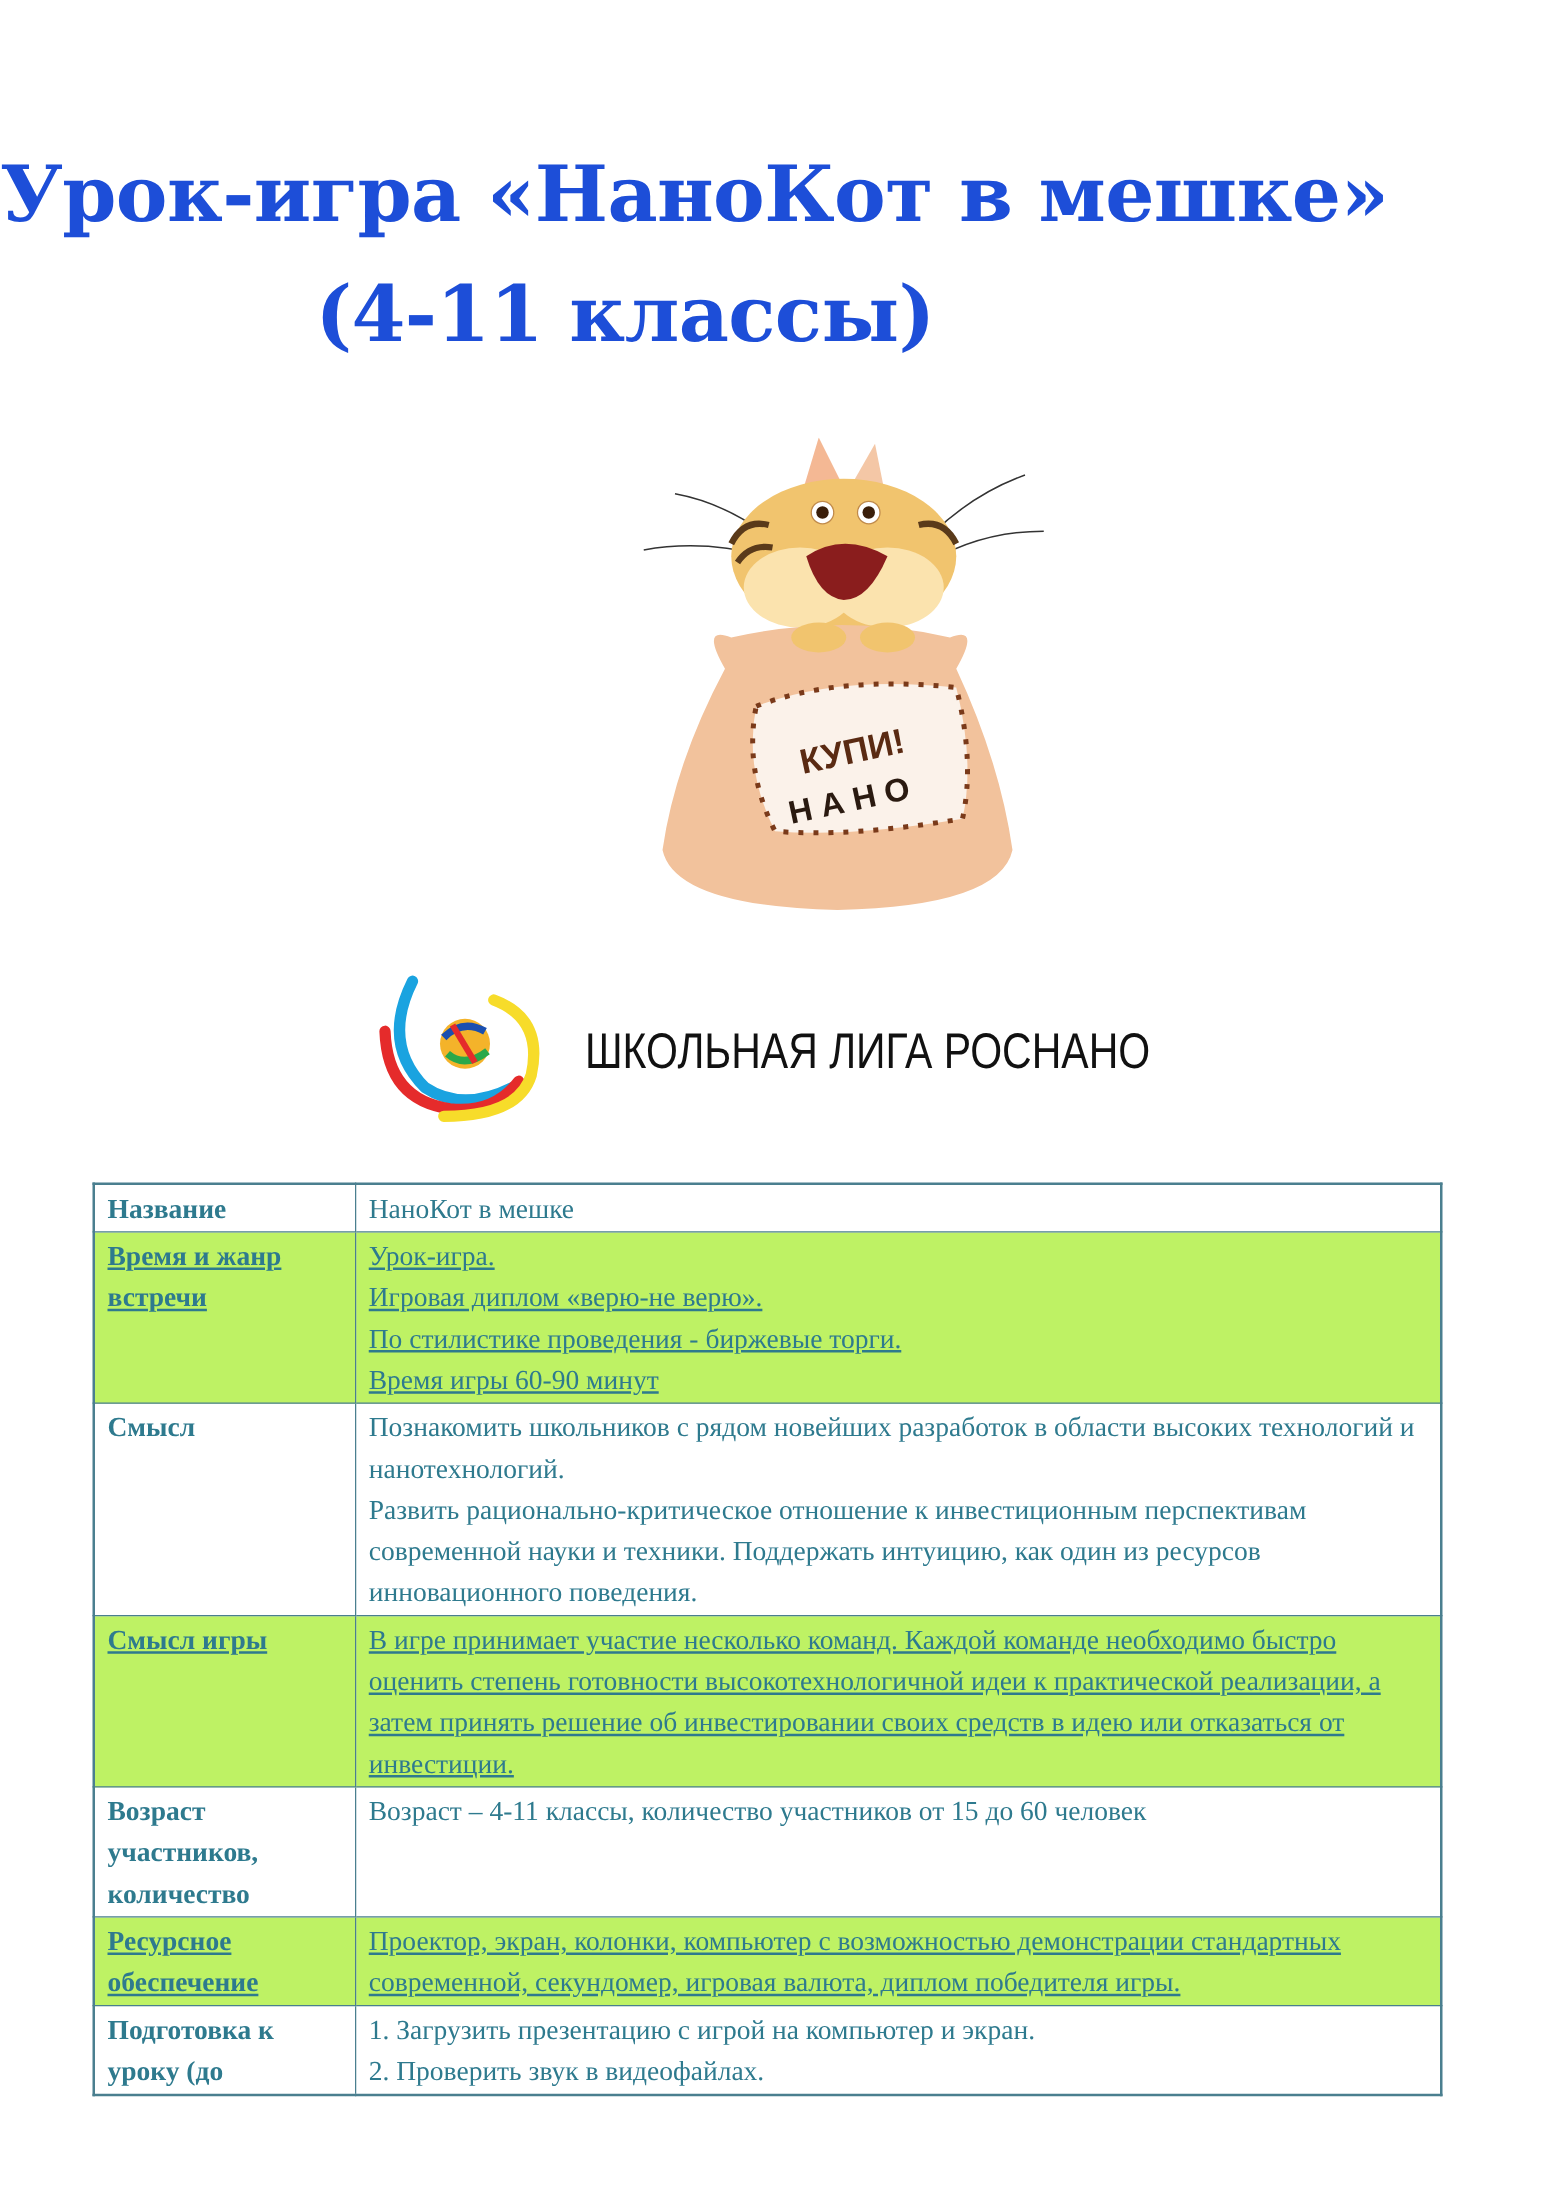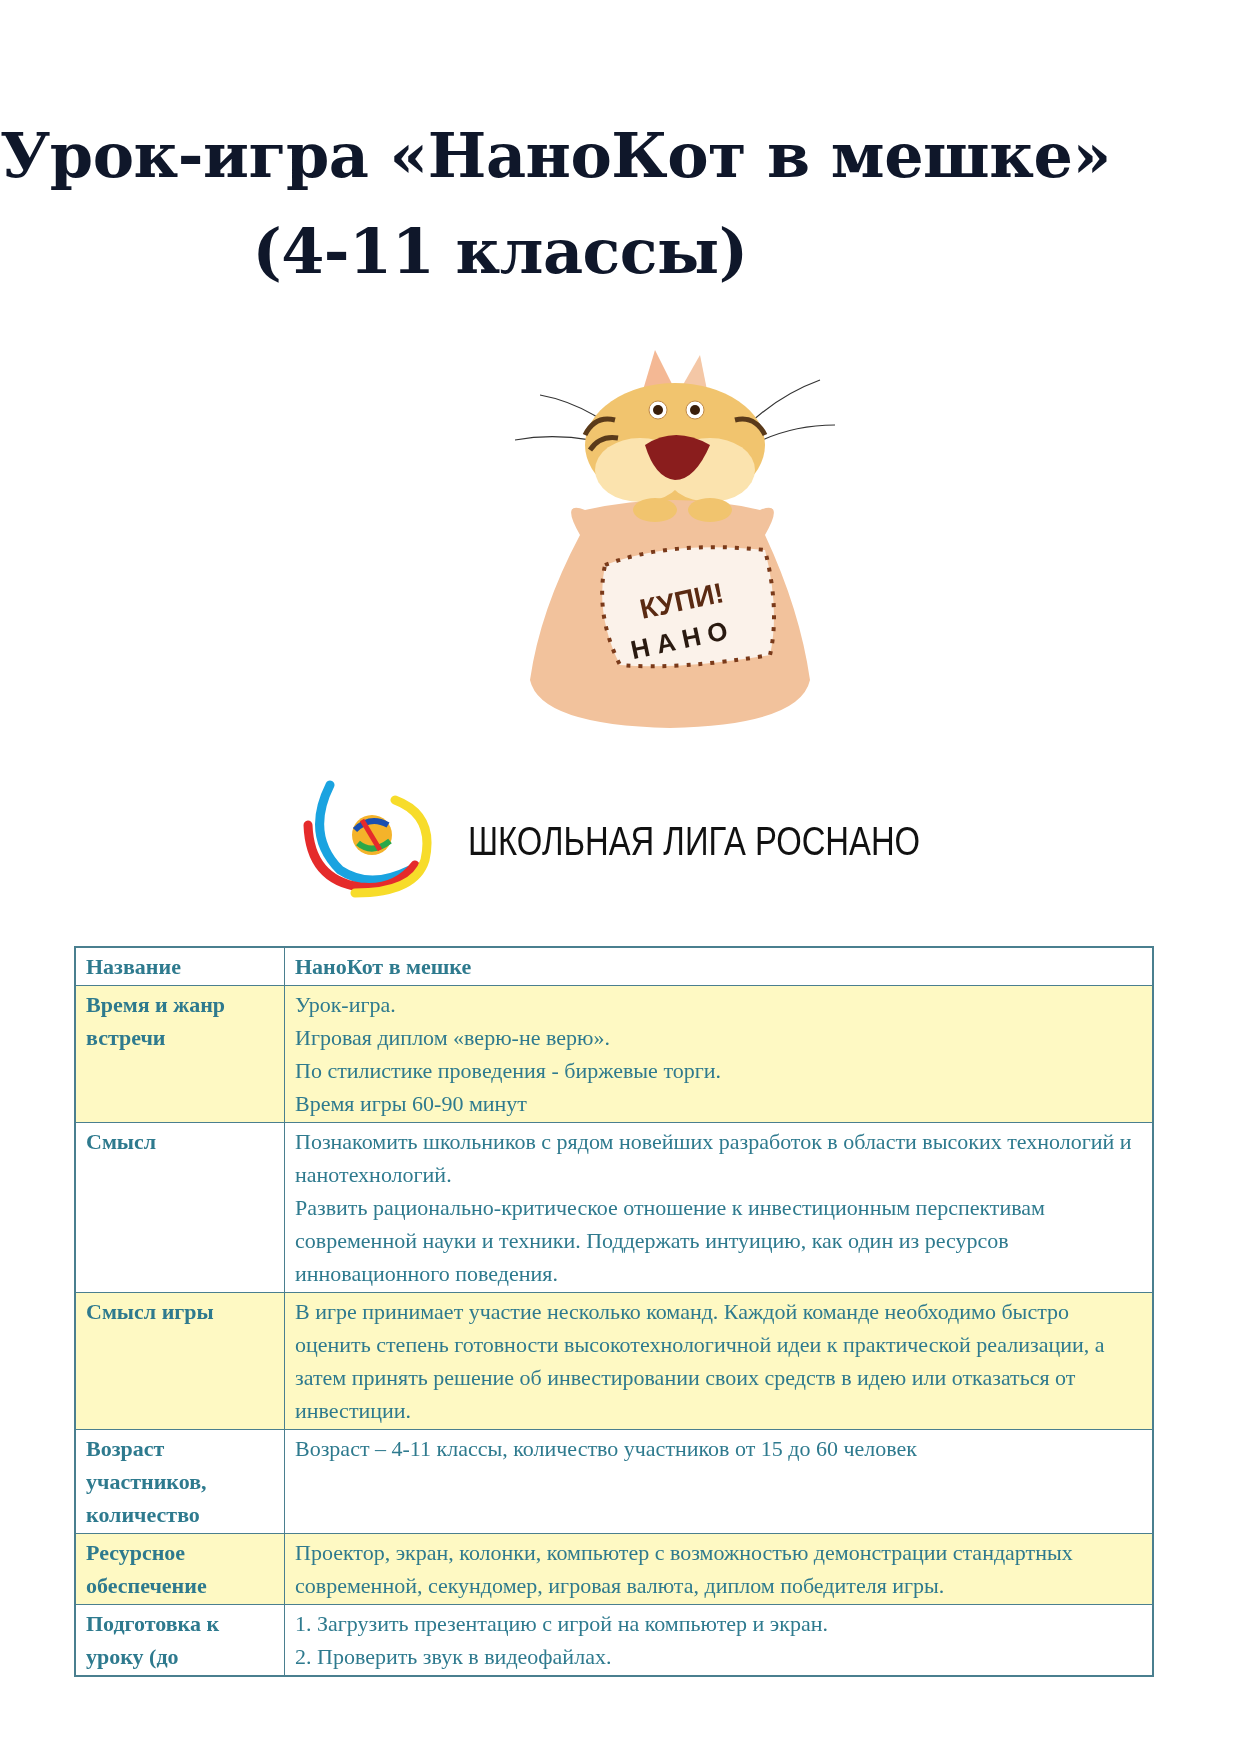--- a/index.html
+++ b/index.html
@@ -1,37 +1,37 @@
 <!DOCTYPE html>
 <html><head>
 <meta charset="utf-8">
 <style>
   html, body { margin: 0; padding: 0; background: #ffffff; }
   body { width: 1240px; height: 1754px; position: relative; overflow: hidden; font-family: "Liberation Serif", serif; }
   .title {
     position: absolute; left: 0; top: 108px; width: 1000px; text-align: center;
-    color: #0f172a; font-family: "DejaVu Serif", serif; font-weight: bold;
+    color: #1d4ed8; font-family: "DejaVu Serif", serif; font-weight: bold;
     font-size: 62px; line-height: 96px; letter-spacing: -0.5px;
   }
   .title div { white-space: nowrap; }
   .cat-wrap { position: absolute; left: 500px; top: 350px; width: 340px; height: 380px; }
   .logo { position: absolute; left: 300px; top: 775px; width: 640px; height: 125px; text-align: right; }
   .logo-text {
     position: absolute; left: 168px; top: 44px; font-family: "Liberation Sans", sans-serif;
     font-size: 40px; color: #111; letter-spacing: 0px; transform: scaleX(0.82); transform-origin: left center;
     white-space: nowrap;
   }
   table.info {
     position: absolute; left: 74px; top: 946px; width: 1080px;
     border-collapse: collapse; border: 2px solid #4a7f8f;
     color: #2e7a8e; font-family: "Liberation Serif", serif; font-size: 22px;
   }
   table.info td { border-top: 1.5px solid #4a7f8f; vertical-align: top; padding: 2px 10px 2px 10px; line-height: 33px; }
   table.info td.k { width: 158px; font-weight: bold; border-right: 1.5px solid #4a7f8f; margin-top: 40px; }
-  table.info tr.alt td { background: #fef9c3; }
+  table.info tr.alt td { background: #bef264; text-decoration: underline; }
   table.info tr.white td { background: #ffffff; }
   .line { display: block; }
 </style>
 </head>
 <body>
 
 <div class="title">
   <div>Урок-игра «НаноКот в мешке»</div>
   <div>(4-11 классы)</div>
 </div>
@@ -85,21 +85,21 @@
     <path d="M58 68 Q72 80 90 66" stroke="#2aa84a" stroke-width="6" fill="none"></path>
     <path d="M62 45 L80 75" stroke="#e52b2b" stroke-width="5"></path>
   </svg>
   <div class="logo-text">ШКОЛЬНАЯ ЛИГА РОСНАНО</div>
 </div>
 
 <table class="info">
   <tbody>
       <tr class="white">
     <td class="k">Название</td>
-    <td style="font-weight:bold">
+    <td style="font-weight:normal">
           <span class="line">НаноКот в мешке</span>
         </td>
   </tr>
   <tr class="alt">
     <td class="k" style="padding-right:40px;">Время и жанр встречи</td>
     <td>
       <span class="line">Урок-игра.</span>
       <span class="line">Игровая диплом «верю-не верю».</span>
       <span class="line">По стилистике проведения - биржевые торги.</span>
       <span class="line">Время игры 60-90 минут</span>

